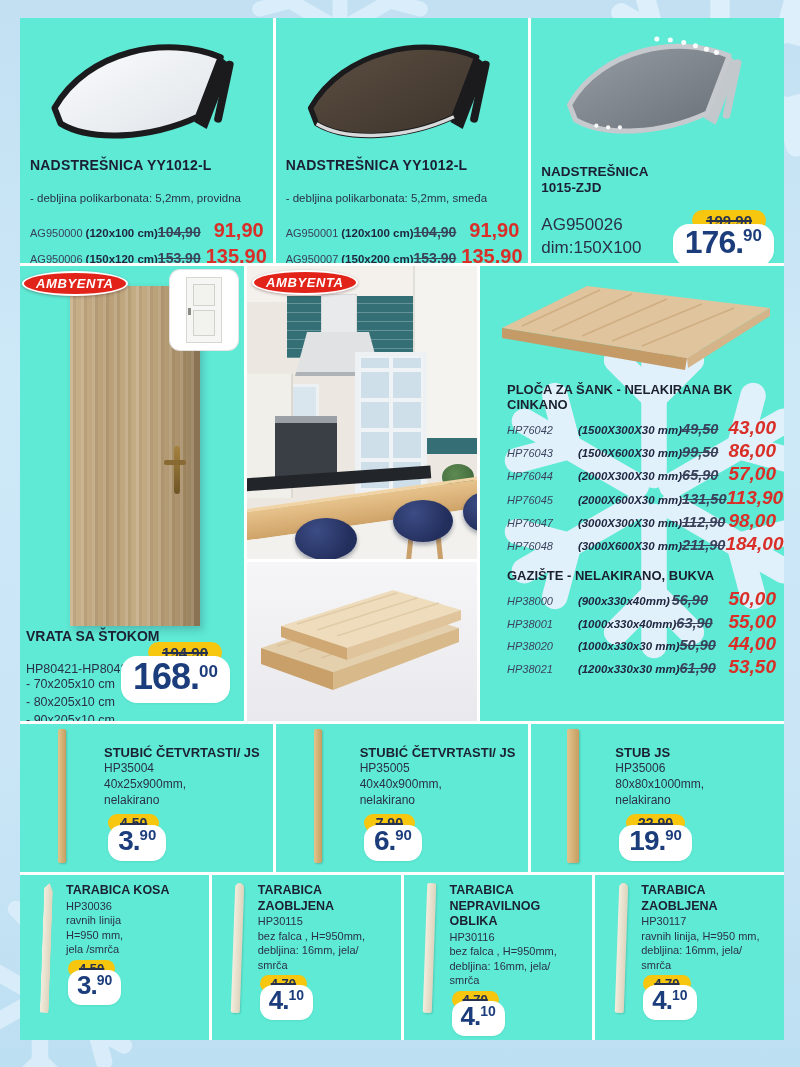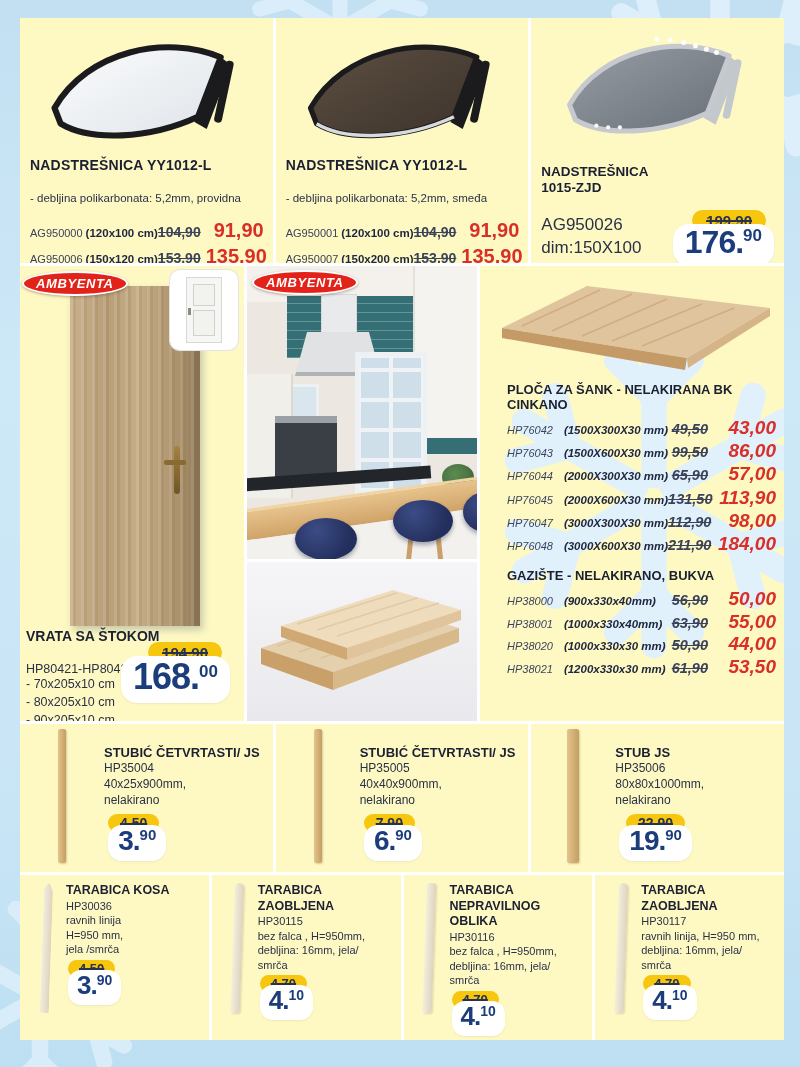--- a/index.html
+++ b/index.html
@@ -6,21 +6,21 @@
   body{background:#9fb7c6;}
   .page{
     position:relative;width:800px;height:1067px;margin:0 auto;overflow:hidden;
     background:linear-gradient(180deg,#c2e0f2 0%,#cde8f7 35%,#cae6f6 70%,#bddff2 100%);
     font-family:"Liberation Sans","DejaVu Sans",sans-serif;color:#1d2233;
   }
   .decor{position:absolute;z-index:0;pointer-events:none;}
   .sheet{position:absolute;left:20px;top:18px;width:764px;height:1022px;background:#fff;
          display:flex;flex-direction:column;gap:3px;z-index:1;}
   .row{display:flex;gap:3px;}
-  .cell{background:#fef9c3;position:relative;overflow:hidden;}
+  .cell{background:#5eead4;position:relative;overflow:hidden;}
   .cellpad{padding:6px 10px 4px;display:flex;flex-direction:column;}
 
   
   .row-top{height:245px;}
   .row-top .cell{flex:1;}
   .canopy-img{height:134px;display:flex;align-items:center;justify-content:center;}
   .canopy-img svg{width:94%;height:100%;}
   .c-title{font-size:14px;font-weight:bold;color:#1b1f33;margin-top:2px;letter-spacing:.2px;}
   .c-desc{font-size:11.5px;color:#2a3147;margin-top:5px;}
   .variant{display:flex;align-items:baseline;margin-top:3px;}
@@ -118,21 +118,21 @@
 
   
   .plank-fig{position:absolute;left:0;top:0;width:100%;height:114px;z-index:1;}
   .tbl{position:absolute;left:27px;right:8px;z-index:2;}
   .tbl-ploca{top:116px;}
   .tbl-gaz{top:302px;}
   .t-head{font-size:13px;font-weight:bold;color:#1b2030;margin-bottom:5px;}
   .t-row{display:flex;align-items:baseline;height:23.2px;font-style:italic;}
   .tbl-gaz .t-row{height:22.6px;}
   .t-code{font-size:11px;color:#3b445f;white-space:nowrap;}
-  .t-dims{font-size:11.5px;font-weight:bold;color:#202741;margin-left:3px;white-space:nowrap;padding-left:8px;}
+  .t-dims{font-size:11.5px;font-weight:bold;color:#202741;margin-left:17px;white-space:nowrap;padding-left:8px;}
   .t-old{margin-left:auto;font-size:14.5px;font-weight:bold;color:#39425a;text-decoration:line-through;white-space:nowrap;}
   .t-new{font-size:19px;font-weight:bold;color:#d92f28;width:68px;text-align:right;white-space:nowrap;}
   .boards-fig{position:absolute;inset:0;}
 
   
   .row-sticks{height:150px;}
   .stick-card{flex:1;display:flex;}
   .stick-fig{width:84px;display:flex;justify-content:center;align-items:flex-start;padding-top:5px;}
   .stick{width:8px;height:134px;background:linear-gradient(90deg,#e3c48d,#c69e60);border-radius:2px;box-shadow:1px 1px 2px rgba(0,0,0,.18);}
   .stick.wide{width:12px;}

